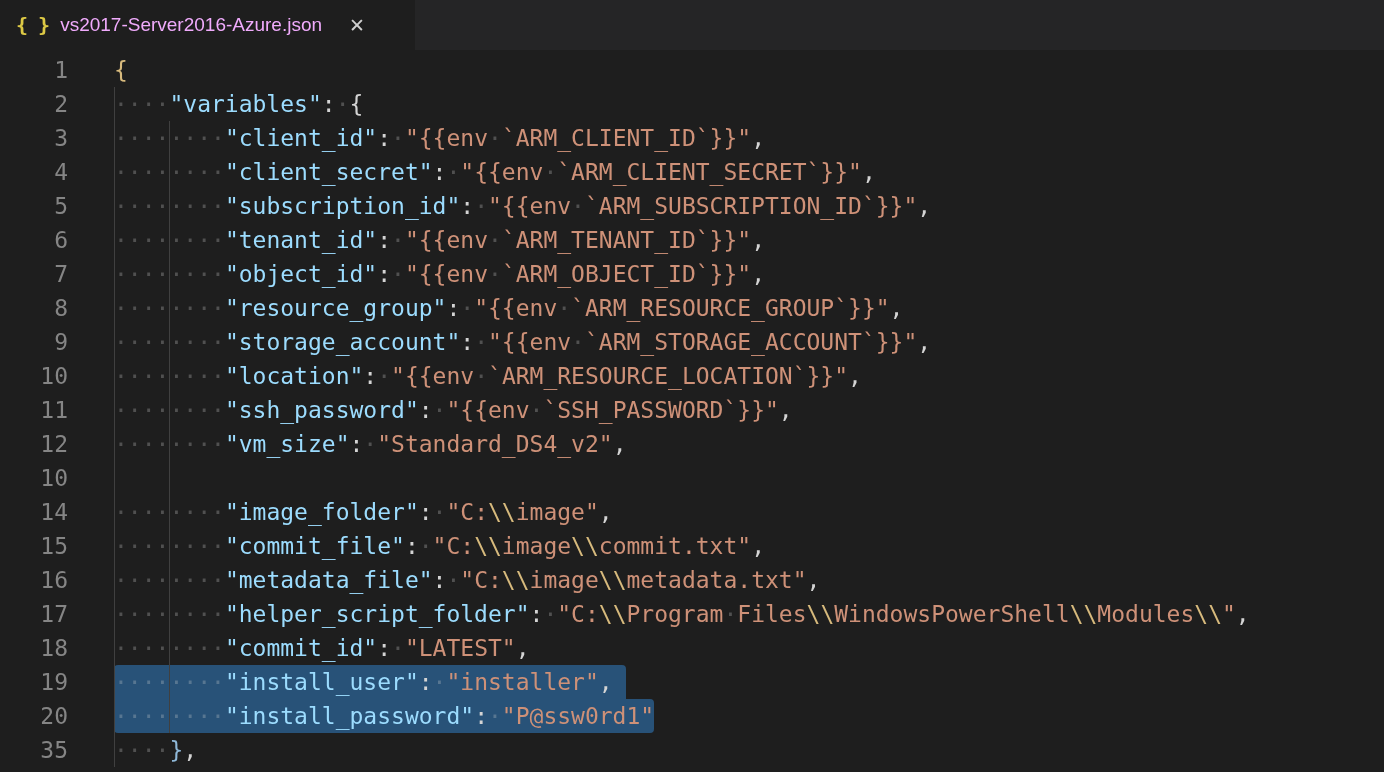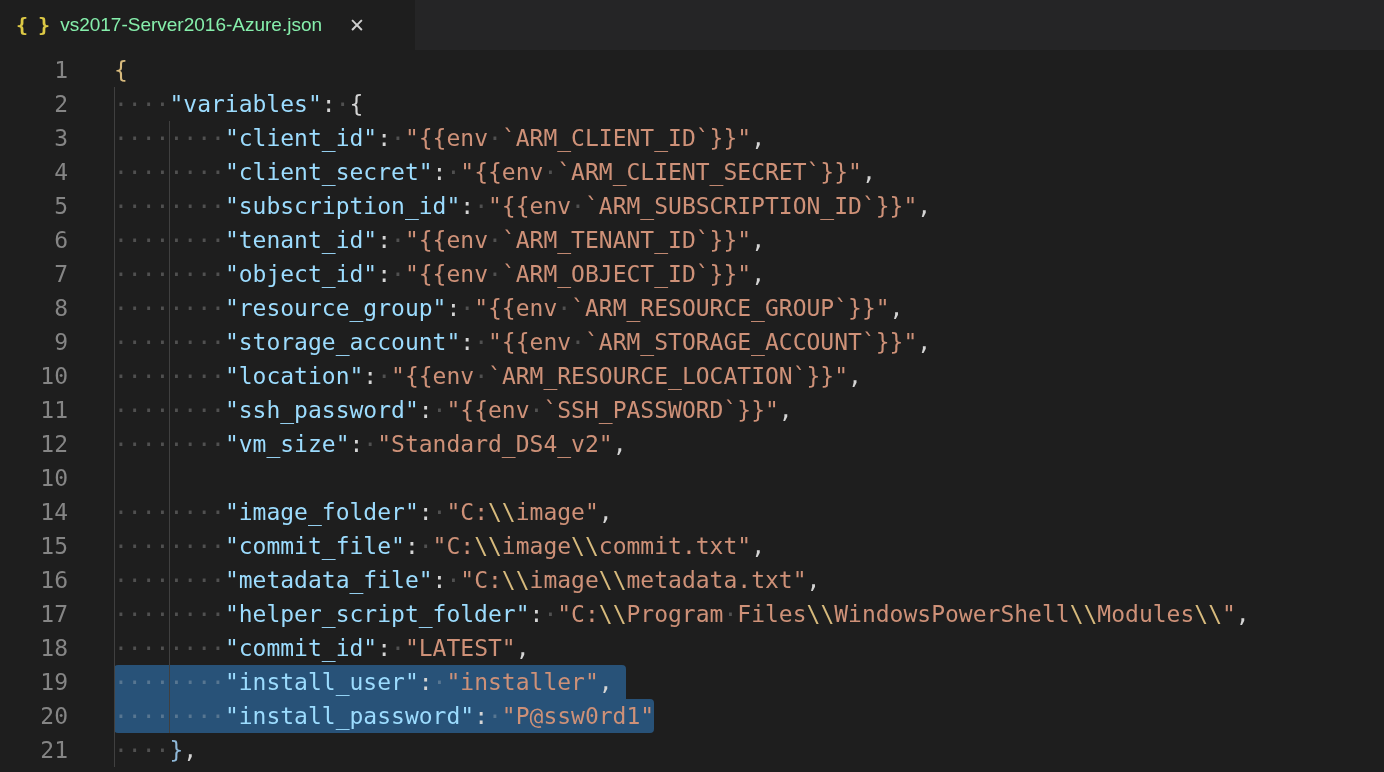--- a/index.html
+++ b/index.html
@@ -4,21 +4,21 @@
 <style>
   html,body{margin:0;padding:0;background:#1e1e1e;width:1384px;height:772px;overflow:hidden;}
   body{font-family:"Liberation Sans", sans-serif;-webkit-user-select:none;user-select:none;}
 
   
   .tabbar{height:50px;width:100%;background:#252526;display:flex;align-items:stretch;}
   .tab{display:flex;align-items:center;background:#1e1e1e;width:415px;box-sizing:border-box;
        padding:0 14px 0 16px;cursor:pointer;}
   .tab-icon{font-family:"DejaVu Sans Mono", monospace;font-size:20px;font-weight:bold;
             color:#ddc945;margin-right:11px;letter-spacing:-1px;}
-  .tab-title{color:#86efac;font-size:19px;white-space:nowrap;}
+  .tab-title{color:#f0abfc;font-size:19px;white-space:nowrap;}
   .tab-close{margin-left:24px;color:#d0d0d0;font-size:19px;line-height:1;padding:2px 3px;
              border-radius:4px;cursor:pointer;}
 
   
   .editor{position:absolute;top:50px;left:0;right:0;bottom:0;background:#1e1e1e;
           font-family:"DejaVu Sans Mono","Liberation Mono", monospace;font-size:23px;
           line-height:34px;padding-top:3px;}
   .line{display:flex;height:34px;white-space:pre;}
   .gutter{width:114px;box-sizing:border-box;padding-right:46px;text-align:right;
           color:#858585;flex:none;}
@@ -61,15 +61,15 @@
       <div class="line"><div class="gutter">11</div><div class="code"><div class="guide" style="left: 0ch;"></div><div class="guide" style="left: 4ch;"></div><span class="txt"><span class="d">·</span><span class="d">·</span><span class="d">·</span><span class="d">·</span><span class="d">·</span><span class="d">·</span><span class="d">·</span><span class="d">·</span><span class="tk-key">"ssh_password"</span><span class="tk-punc">:</span><span class="d">·</span><span class="tk-str">"{{env</span><span class="d">·</span><span class="tk-str">`SSH_PASSWORD`}}"</span><span class="tk-punc">,</span></span></div></div>
       <div class="line"><div class="gutter">12</div><div class="code"><div class="guide" style="left: 0ch;"></div><div class="guide" style="left: 4ch;"></div><span class="txt"><span class="d">·</span><span class="d">·</span><span class="d">·</span><span class="d">·</span><span class="d">·</span><span class="d">·</span><span class="d">·</span><span class="d">·</span><span class="tk-key">"vm_size"</span><span class="tk-punc">:</span><span class="d">·</span><span class="tk-str">"Standard_DS4_v2"</span><span class="tk-punc">,</span></span></div></div>
       <div class="line"><div class="gutter">10</div><div class="code"><div class="guide" style="left: 0ch;"></div><div class="guide" style="left: 4ch;"></div><span class="txt"></span></div></div>
       <div class="line"><div class="gutter">14</div><div class="code"><div class="guide" style="left: 0ch;"></div><div class="guide" style="left: 4ch;"></div><span class="txt"><span class="d">·</span><span class="d">·</span><span class="d">·</span><span class="d">·</span><span class="d">·</span><span class="d">·</span><span class="d">·</span><span class="d">·</span><span class="tk-key">"image_folder"</span><span class="tk-punc">:</span><span class="d">·</span><span class="tk-str">"C:</span><span class="tk-esc">\\</span><span class="tk-str">image"</span><span class="tk-punc">,</span></span></div></div>
       <div class="line"><div class="gutter">15</div><div class="code"><div class="guide" style="left: 0ch;"></div><div class="guide" style="left: 4ch;"></div><span class="txt"><span class="d">·</span><span class="d">·</span><span class="d">·</span><span class="d">·</span><span class="d">·</span><span class="d">·</span><span class="d">·</span><span class="d">·</span><span class="tk-key">"commit_file"</span><span class="tk-punc">:</span><span class="d">·</span><span class="tk-str">"C:</span><span class="tk-esc">\\</span><span class="tk-str">image</span><span class="tk-esc">\\</span><span class="tk-str">commit.txt"</span><span class="tk-punc">,</span></span></div></div>
       <div class="line"><div class="gutter">16</div><div class="code"><div class="guide" style="left: 0ch;"></div><div class="guide" style="left: 4ch;"></div><span class="txt"><span class="d">·</span><span class="d">·</span><span class="d">·</span><span class="d">·</span><span class="d">·</span><span class="d">·</span><span class="d">·</span><span class="d">·</span><span class="tk-key">"metadata_file"</span><span class="tk-punc">:</span><span class="d">·</span><span class="tk-str">"C:</span><span class="tk-esc">\\</span><span class="tk-str">image</span><span class="tk-esc">\\</span><span class="tk-str">metadata.txt"</span><span class="tk-punc">,</span></span></div></div>
       <div class="line"><div class="gutter">17</div><div class="code"><div class="guide" style="left: 0ch;"></div><div class="guide" style="left: 4ch;"></div><span class="txt"><span class="d">·</span><span class="d">·</span><span class="d">·</span><span class="d">·</span><span class="d">·</span><span class="d">·</span><span class="d">·</span><span class="d">·</span><span class="tk-key">"helper_script_folder"</span><span class="tk-punc">:</span><span class="d">·</span><span class="tk-str">"C:</span><span class="tk-esc">\\</span><span class="tk-str">Program</span><span class="d">·</span><span class="tk-str">Files</span><span class="tk-esc">\\</span><span class="tk-str">WindowsPowerShell</span><span class="tk-esc">\\</span><span class="tk-str">Modules</span><span class="tk-esc">\\</span><span class="tk-str">"</span><span class="tk-punc">,</span></span></div></div>
       <div class="line"><div class="gutter">18</div><div class="code"><div class="guide" style="left: 0ch;"></div><div class="guide" style="left: 4ch;"></div><span class="txt"><span class="d">·</span><span class="d">·</span><span class="d">·</span><span class="d">·</span><span class="d">·</span><span class="d">·</span><span class="d">·</span><span class="d">·</span><span class="tk-key">"commit_id"</span><span class="tk-punc">:</span><span class="d">·</span><span class="tk-str">"LATEST"</span><span class="tk-punc">,</span></span></div></div>
       <div class="line"><div class="gutter">19</div><div class="code"><div class="sel" style="width: 37ch; border-radius: 4px 4px 0px 0px;"></div><div class="guide" style="left: 0ch;"></div><div class="guide" style="left: 4ch;"></div><span class="txt"><span class="d">·</span><span class="d">·</span><span class="d">·</span><span class="d">·</span><span class="d">·</span><span class="d">·</span><span class="d">·</span><span class="d">·</span><span class="tk-key">"install_user"</span><span class="tk-punc">:</span><span class="d">·</span><span class="tk-str">"installer"</span><span class="tk-punc">,</span></span></div></div>
       <div class="line"><div class="gutter">20</div><div class="code"><div class="sel" style="width: 39ch; border-radius: 0px 4px 4px;"></div><div class="guide" style="left: 0ch;"></div><div class="guide" style="left: 4ch;"></div><span class="txt"><span class="d">·</span><span class="d">·</span><span class="d">·</span><span class="d">·</span><span class="d">·</span><span class="d">·</span><span class="d">·</span><span class="d">·</span><span class="tk-key">"install_password"</span><span class="tk-punc">:</span><span class="d">·</span><span class="tk-str">"P@ssw0rd1"</span></span></div></div>
-      <div class="line"><div class="gutter">21</div><div class="code"><div class="guide" style="left: 0ch;"></div><span class="txt"><span class="d">·</span><span class="d">·</span><span class="d">·</span><span class="d">·</span><span class="tk-b3">}</span><span class="tk-punc">,</span></span></div></div>
+      <div class="line"><div class="gutter">35</div><div class="code"><div class="guide" style="left: 0ch;"></div><span class="txt"><span class="d">·</span><span class="d">·</span><span class="d">·</span><span class="d">·</span><span class="tk-b3">}</span><span class="tk-punc">,</span></span></div></div>
     </div>
 </div>
 
 </body></html>

